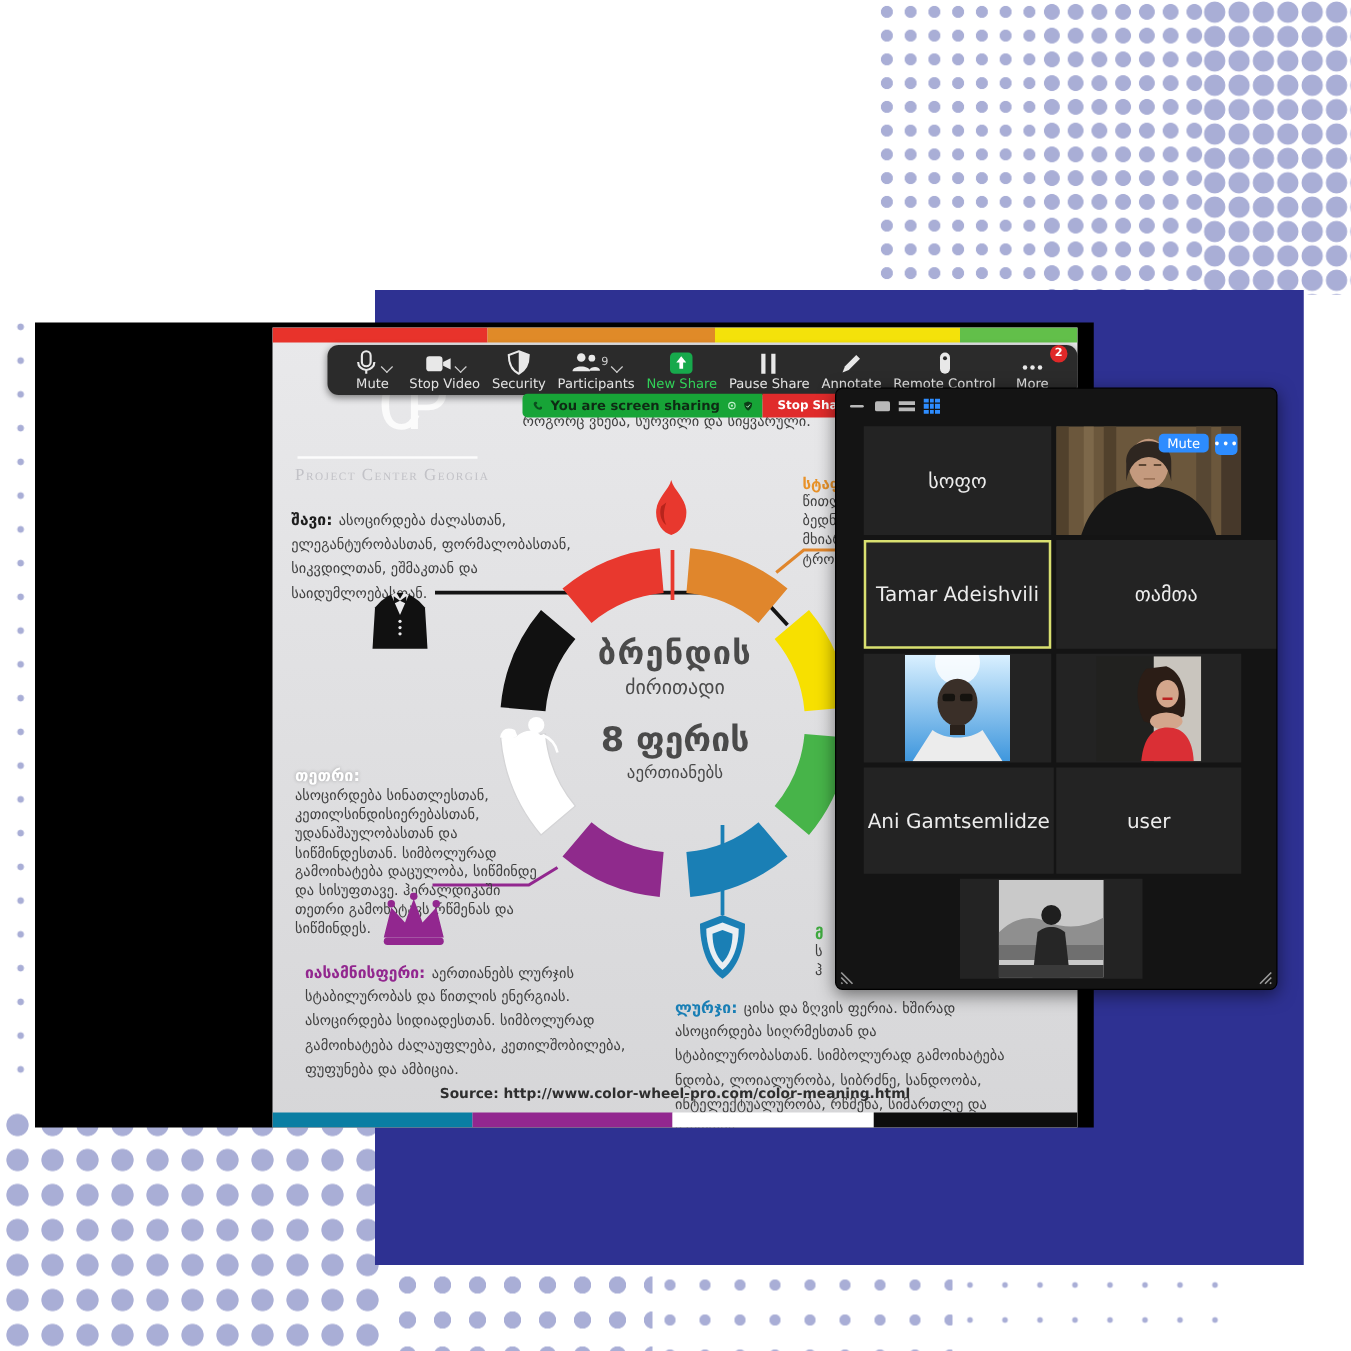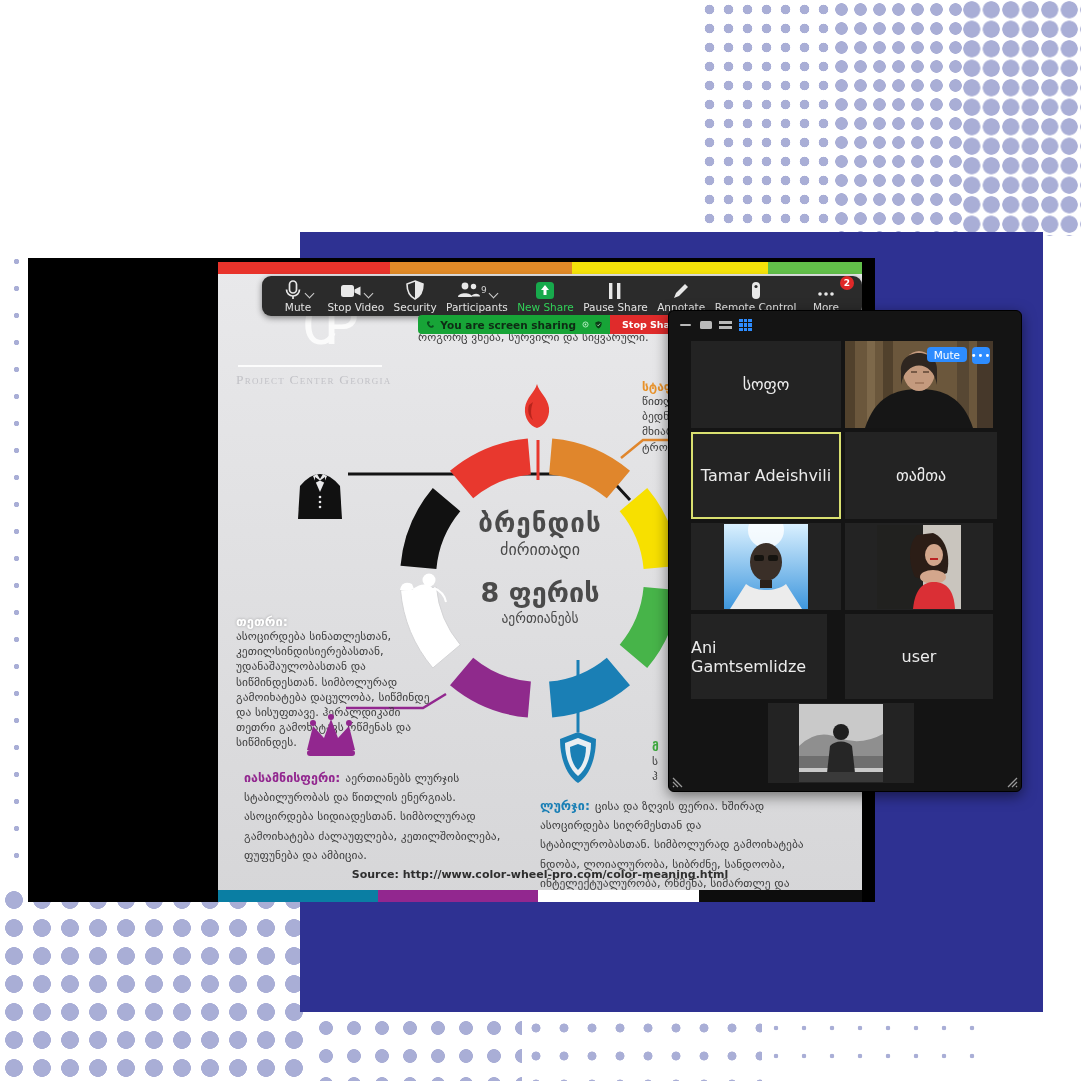--- a/index.html
+++ b/index.html
@@ -51,20 +51,24 @@
       </div>
 
       <div class="abs" style="left:40px;top:32px;font-family:Liberation Mono, monospace;font-size:60px;color:#ffffff;opacity:.85;letter-spacing:-14px;margin-left:44px;">
         <span>CP</span>
       </div>
       <div class="abs" style="left:20px;top:103px;width:144px;height:2px;background:#ffffff;opacity:.85;"></div>
       <div class="abs" style="left:18px;top:110px;width:200px;font-family:'Liberation Serif',serif;font-variant:small-caps;font-size:13.5px;letter-spacing:1.2px;color:#c2c2c7;">Project Center Georgia</div>
 
       <div class="abs gbody" style="left:200px;top:38px;width:258px;">ენერგიასთან, ომთან, საფრთხესთან, სიძლიერესთან, ძალასთან. განისაზღვრება, როგორც ვნება, სურვილი და სიყვარული.</div>
 
+      <div class="abs" style="left:15px;top:143px;width:238px;">
+        <span class="glabel" style="color:#1d1d1d;">შავი:</span>
+        <span class="gbody">ასოცირდება ძალასთან, ელეგანტურობასთან, ფორმალობასთან, სიკვდილთან, ეშმაკთან და საიდუმლოებასთან.</span>
+      </div>
 
       <svg class="abs" style="left:78px;top:212px;" width="48" height="46" viewBox="0 0 48 46">
         <path d="M4,12 Q14,0 24,0 Q34,0 44,12 L46,45 L2,45 Z" fill="#111"></path>
         <path d="M17,2 L24,18 L31,2 L27,0 L24,5 L21,0 Z" fill="#e9e9eb"></path>
         <path d="M19,3 L24,6.5 L29,3 L29,9 L24,6.5 L19,9 Z" fill="#111"></path>
         <circle cx="24" cy="23" r="1.3" fill="#e9e9eb"></circle>
           <circle cx="24" cy="28" r="1.3" fill="#e9e9eb"></circle>
           <circle cx="24" cy="33" r="1.3" fill="#e9e9eb"></circle>
       </svg>
 
@@ -323,21 +327,21 @@
           <path d="M56,30 C54,6 94,6 92,30 L92,44 C88,18 60,18 56,44 Z" fill="#2e2620"></path>
           <path d="M66,31 h6 M78,31 h6" stroke="#5d4634" stroke-width="1.6"></path>
           <path d="M70,42 h9" stroke="#9b7257" stroke-width="1.4"></path>
         </svg>
         <span style="position:absolute;top:6px;right:26px;background:#2d8cff;color:#fff;font-size:10.5px;padding:1.5px 7px;border-radius:4px;">Mute</span>
         <span style="position:absolute;top:6px;right:3px;background:#2d8cff;color:#fff;font-size:10px;width:18px;height:17px;border-radius:4px;display:flex;align-items:center;justify-content:center;letter-spacing:1px;">•••</span>
       </div>
       <div class="tile" style="left:0;top:91px;width:150px;height:87px;border:2px solid #d9e070;box-sizing:border-box;">
         <span class="tname">Tamar Adeishvili</span>
       </div>
-      <div class="tile" style="left:154px;top:91px;width:152px;height:87px;">
+      <div class="tile" style="left:154px;top:91px;width:176px;height:87px;">
         <span class="tname">თამთა</span>
       </div>
       <div class="tile" style="left:0;top:182px;width:150px;height:87px;">
         <svg width="84" height="85" viewBox="0 0 84 85">
           <defs>
               <linearGradient id="sky" x1="0" y1="0" x2="0" y2="1">
                 <stop offset="0" stop-color="#d9f0ff"></stop>
                 <stop offset="1" stop-color="#3f97dd"></stop>
               </linearGradient>
             </defs>
@@ -354,21 +358,21 @@
         <svg width="84" height="84" viewBox="0 0 84 84">
           <rect width="84" height="84" fill="#21211f"></rect>
           <rect x="46" width="38" height="84" fill="#c9c5be"></rect>
           <path d="M40,10 C30,20 32,40 38,52 L50,56 L70,48 C74,30 68,12 56,8 Z" fill="#2b1d16"></path>
           <ellipse cx="57" cy="30" rx="9" ry="11" fill="#d3a68c"></ellipse>
           <path d="M53,34 h8" stroke="#b22" stroke-width="2"></path>
           <ellipse cx="56" cy="52" rx="13" ry="7" fill="#d3a68c"></ellipse>
           <path d="M36,84 C38,64 46,57 57,57 C70,57 77,66 78,84 Z" fill="#da2f35"></path>
         </svg>
       </div>
-      <div class="tile" style="left:0;top:273px;width:136px;height:85px;">
+      <div class="tile" style="left:0;top:273px;width:152px;height:85px;">
         <span class="tname">Ani Gamtsemlidze</span>
       </div>
       <div class="tile" style="left:154px;top:273px;width:148px;height:85px;">
         <span class="tname">user</span>
       </div>
       <div class="tile" style="left:77px;top:362px;width:146px;height:80px;">
         <svg width="84" height="78" viewBox="0 0 84 78">
           <rect width="84" height="78" fill="#c9c9c9"></rect>
           <path d="M0,42 Q18,24 40,34 Q62,42 84,30 L84,54 L0,54 Z" fill="#8f8f8f"></path>
           <rect y="52" width="84" height="12" fill="#6f6f6f"></rect>

